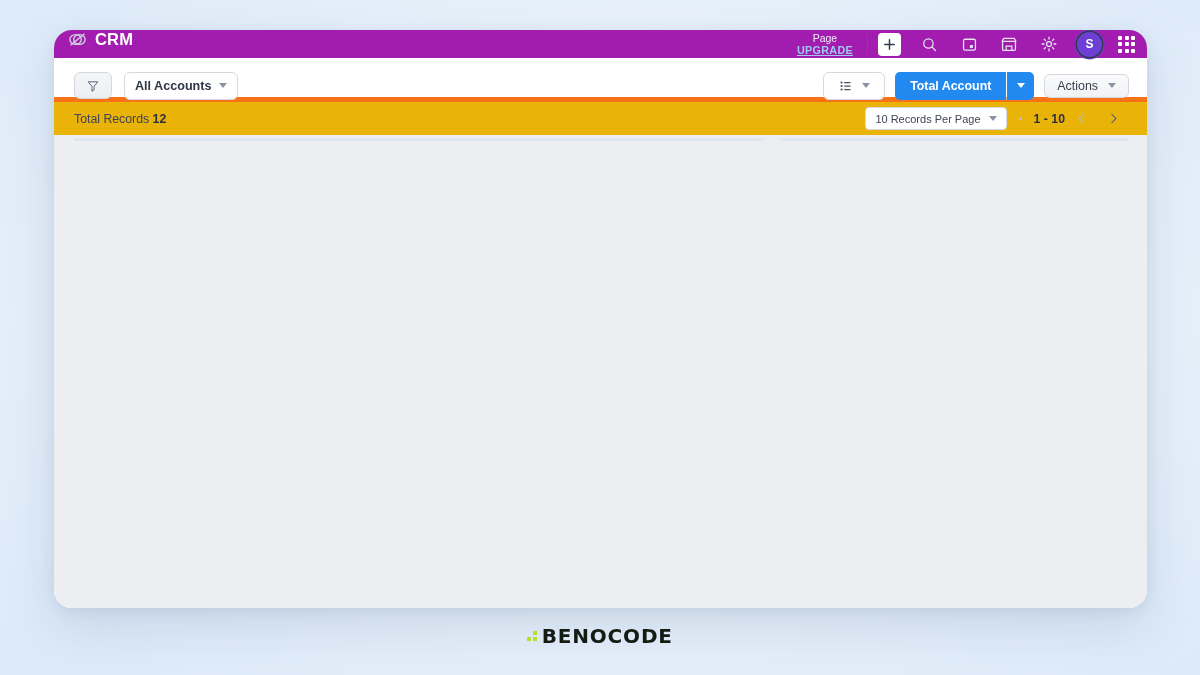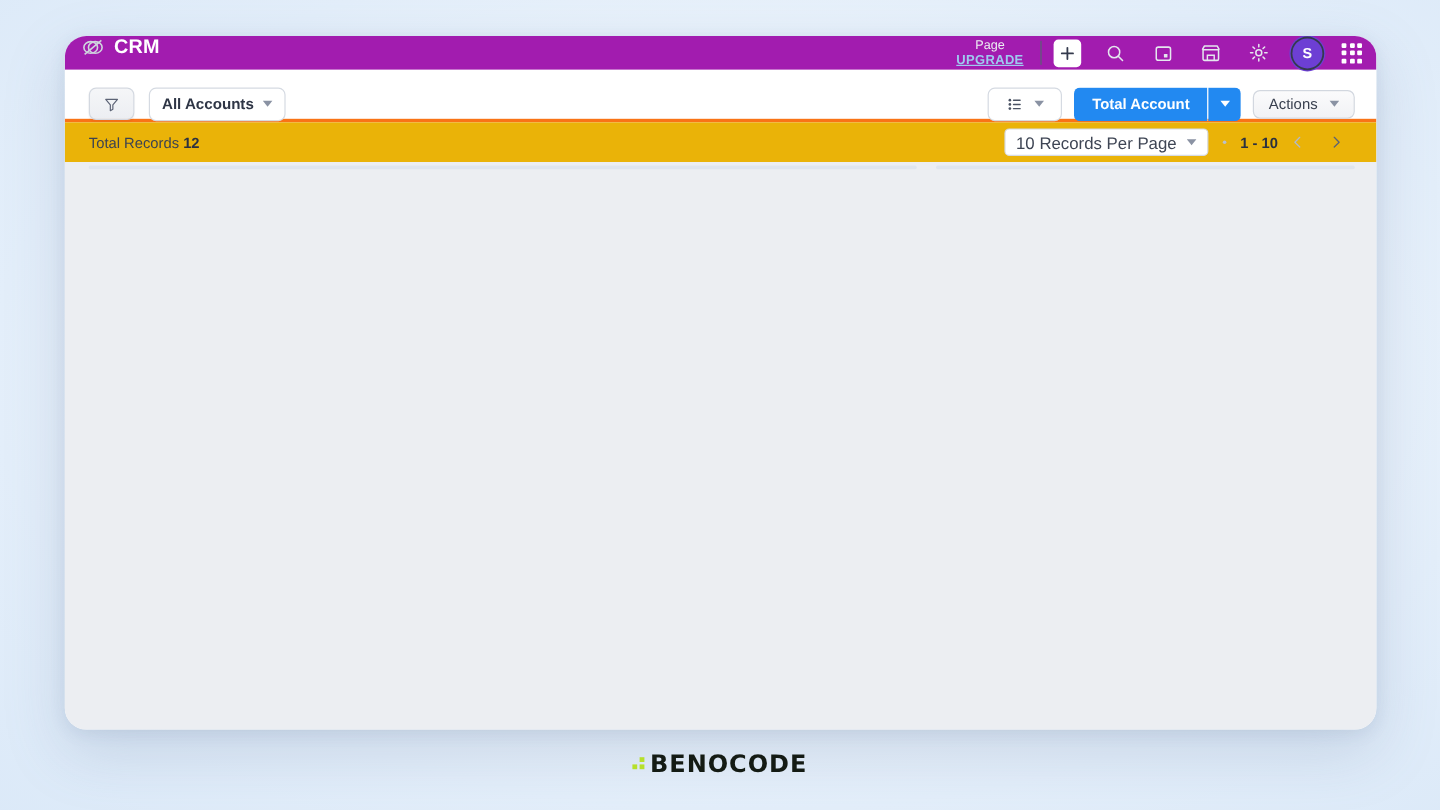--- a/index.html
+++ b/index.html
@@ -105,21 +105,21 @@
   }
   .grid9 i { background: #ffffff; border-radius: 1px; display: block; }
 
   
   .toolbar {
     height: 44px;
     background: #ffffff;
     display: flex; align-items: center;
     padding: 16px 18px 0 20px;
     flex: none;
-    border-bottom: 3px solid #f97316;
+    border-bottom: 5px solid #f97316;
     justify-content: center;
   }
   .filterbtn {
     width: 38px; height: 27px; border-radius: 6px;
     background: linear-gradient(#f5f6f8,#eceef2);
     border: 1px solid #d3d8e0;
     display: flex; align-items: center; justify-content: center;
     cursor: pointer; margin-right: 12px;
     box-shadow: 0 1px 1px rgba(0,0,0,0.03);
   }
@@ -170,21 +170,21 @@
     display: flex; align-items: center; padding: 0 18px 0 20px;
     flex: none; position: relative;
   }
   .totalrec { font-size: 12.3px; color: #3c4352; }
   .totalrec b { font-weight: 700; color: #2b3140; }
   .rb-right { margin-left: auto; display: flex; align-items: center; gap: 0; }
   .perpage {
     height: 23px; border: 1px solid #d6dbe3; border-radius: 4px; background: #fff;
     display: flex; align-items: center; gap: 8px; padding: 0 9px; cursor: pointer;
   }
-  .perpage span { font-size: 14px; color: #3e4554; }
+  .perpage span { font-size: 11px; color: #3e4554; }
   .pgdot { width: 3px; height: 3px; border-radius: 50%; background: #b9c0cd; margin: 0 12px; }
   .pgrange { font-size: 12.3px; font-weight: 700; color: #2b3140; }
   .pgarrow {
     width: 32px; height: 26px; display: flex; align-items: center; justify-content: center;
     cursor: pointer;
   }
 
   
   .content { flex: 1; background: #eceef2; position: relative; }
   .divider-row {

